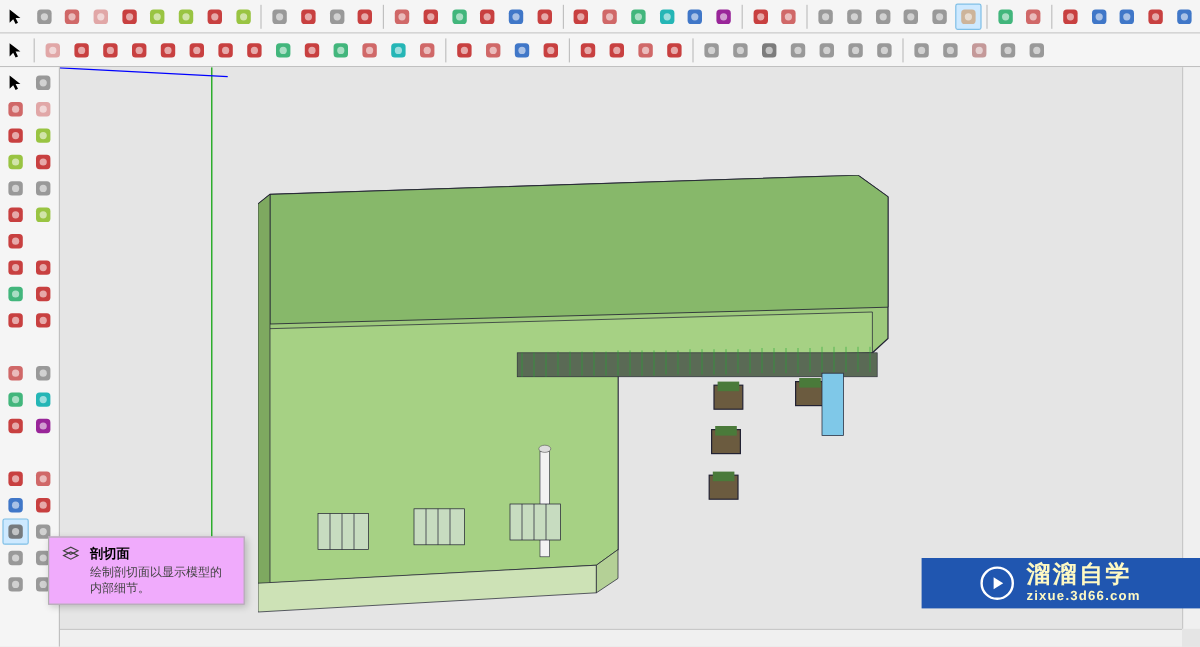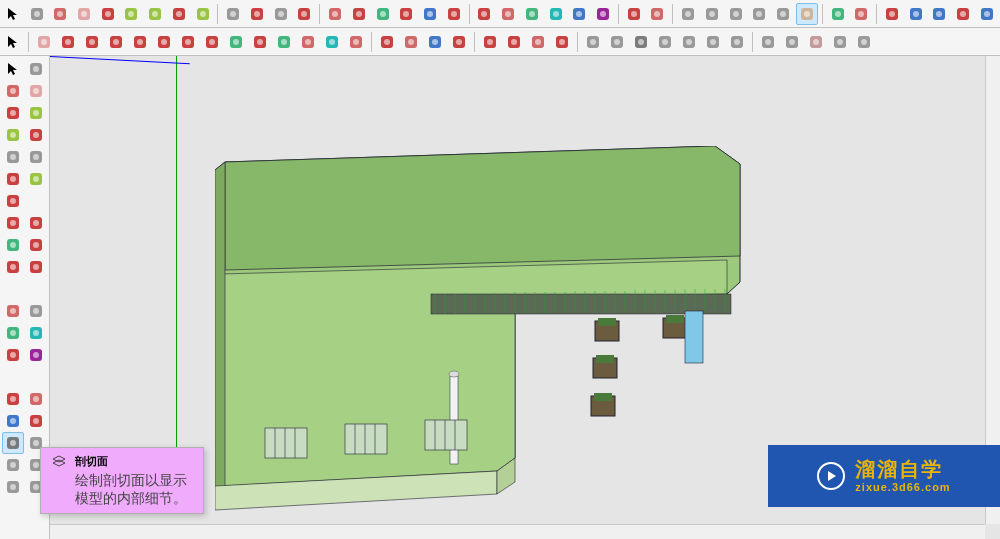--- a/index.html
+++ b/index.html
@@ -106,29 +106,29 @@
   gap: 8px;
   font-size: 11px;
   width: 164px;
   z-index: 20;
 }
 .tooltip-icon {
   width: 16px; height: 16px; flex-shrink:0;
   display:flex; align-items:center; justify-content:center;
 }
 .tooltip-text .title { font-weight: bold; margin-bottom: 2px; }
-.tooltip-text .desc { color: #444; font-size: 14px; line-height: 1.3; }
+.tooltip-text .desc { color: #444; font-size: 10px; line-height: 1.3; }
 .watermark {
   position: absolute;
   right: 0;
   bottom: 32px;
   width: 232px;
-  height: 62px;
+  height: 42px;
   background: #2056b0;
-  color: #eab308;
+  color: #fef9c3;
   display: flex;
   align-items: center;
   justify-content: center;
   gap: 10px;
   z-index: 15;
 }
 .watermark .play {
   width: 28px; height: 28px; border:2px solid #fff; border-radius:50%;
   display:flex; align-items:center; justify-content:center;
 }

